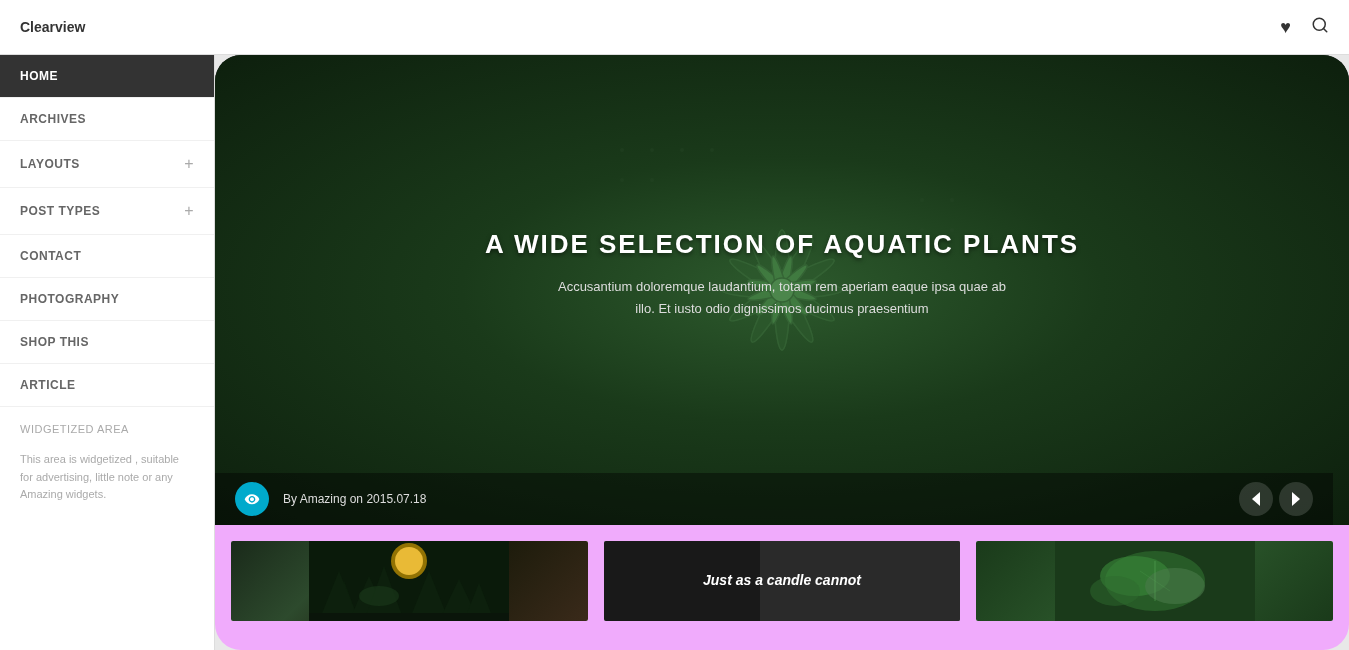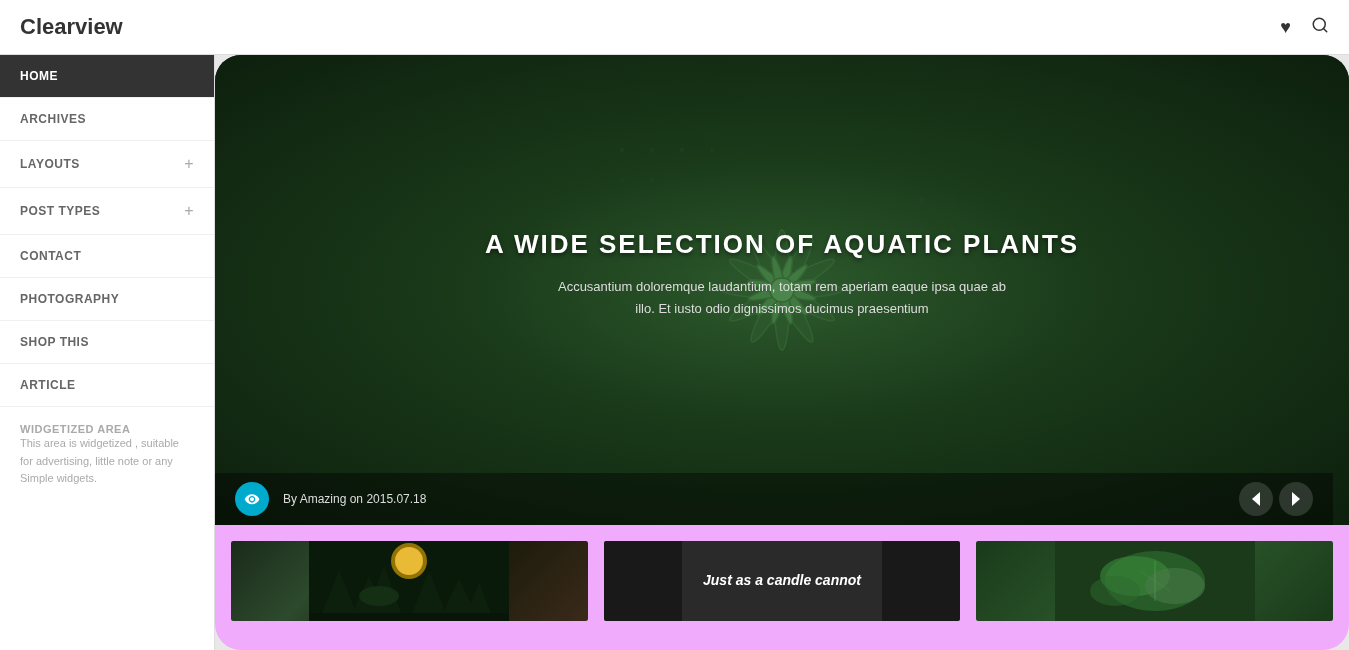--- a/index.html
+++ b/index.html
@@ -15,21 +15,21 @@
       background: #fff;
       height: 55px;
       display: flex;
       align-items: center;
       padding: 0 20px;
       border-bottom: 1px solid #ddd;
       position: relative;
       z-index: 10;
     }
     .site-title {
-      font-size: 22px;
+      font-size: 14px;
       font-weight: bold;
       color: #333;
       flex: 1;
     }
     .header-icons {
       display: flex;
       gap: 20px;
       align-items: center;
     }
     .header-icon {
@@ -75,24 +75,24 @@
       font-size: 16px;
       color: #aaa;
       font-weight: 300;
     }
 
     .widgetized-section {
       padding: 16px 20px;
     }
     .widgetized-title {
       font-size: 11px;
-      font-weight: 700;
+      font-weight: 400;
       color: #aaa;
       text-transform: uppercase;
-      margin-bottom: 0;
+      margin-bottom: 16px;
       letter-spacing: 0.5px;
     }
     .widgetized-text {
       font-size: 11px;
       color: #aaa;
       line-height: 1.6;
     }
 
     
     .main-content {
@@ -236,21 +236,21 @@
     .card-thumb-1 {
       background: linear-gradient(135deg, #1a2a1a 0%, #2d4a2d 30%, #1a1a0a 60%, #3a2a1a 100%);
       display: flex;
       align-items: center;
       justify-content: center;
     }
     .card-thumb-2 {
       background: #333;
       display: flex;
       align-items: center;
-      justify-content: center;
+      justify-content: flex-end;
       position: relative;
     }
     .card-thumb-2::after {
       content: '';
       position: absolute;
       inset: 0;
       background: rgba(0,0,0,0.5);
     }
     .card-thumb-3 {
       background: linear-gradient(135deg, #1a3a1a 0%, #2d5a2d 50%, #1a3a1a 100%);
@@ -322,21 +322,21 @@
     </div>
     <div class="nav-item">
       <span>SHOP THIS</span>
     </div>
     <div class="nav-item">
       <span>ARTICLE</span>
     </div>
 
     <div class="widgetized-section">
       <div class="widgetized-title">WIDGETIZED AREA</div>
-      <div class="widgetized-text">This area is widgetized , suitable for advertising, little note or any Simple widgets.</div>
+      <div class="widgetized-text">This area is widgetized , suitable for advertising, little note or any Amazing widgets.</div>
     </div>
 
   </nav>
 
   <main class="main-content">
 
     <div class="hero-slider">
       <div class="hero-bg"></div>
 
       <div class="plant-decoration">

